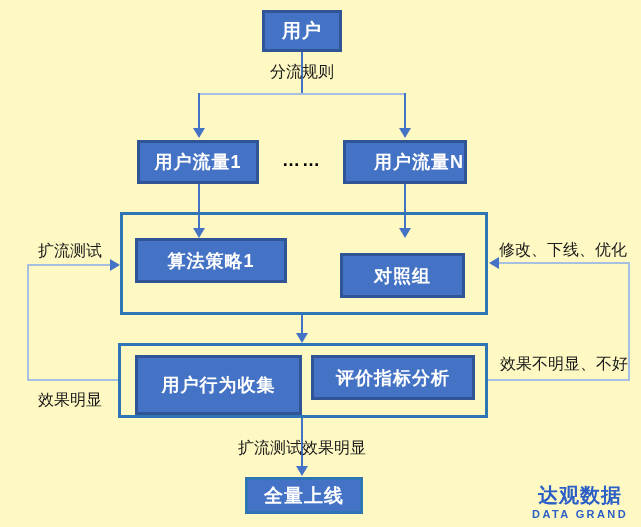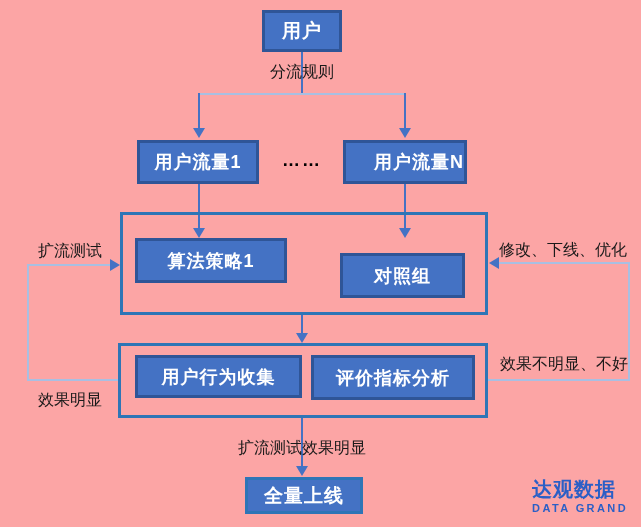--- a/index.html
+++ b/index.html
@@ -1,17 +1,17 @@
 <!DOCTYPE html>
 <html style="--node-fill: #4472C4; --node-border: #2F5597; --container-border: #2E75B6; --connector: #4472C4; --connector-light: #A9BFE2; --node-text: #FFFFFF; --label-text: #1A1A1A; --logo-color: #2B5FC6;"><head>
 <meta charset="utf-8">
 <style>
   html,body{margin:0;padding:0;background:#fff;}
   body{font-family:"Liberation Sans","DejaVu Sans",sans-serif;}
-  .canvas{position:relative;width:641px;height:527px;background:#fca5a5;overflow:hidden;}
+  .canvas{position:relative;width:641px;height:527px;background:#fef9c3;overflow:hidden;}
 
   
   .node{
     position:absolute;box-sizing:border-box;
     background:var(--node-fill,#4472C4);
     border:3px solid var(--node-border,#2F5597);
     color:var(--node-text,#fff);
     display:flex;align-items:center;justify-content:center;
     font-weight:bold;font-size:18px;letter-spacing:1px;
   }
@@ -37,21 +37,21 @@
   .lbl{
     position:absolute;color:var(--label-text,#1a1a1a);
     font-size:16px;line-height:20px;text-align:center;white-space:nowrap;
   }
   .dots{
     position:absolute;color:#000;font-weight:bold;font-size:18px;
     letter-spacing:2px;display:flex;align-items:center;justify-content:center;
   }
 
   
-  .logo{position:absolute;right:13px;bottom:13px;color:var(--logo-color,#2B5FC6);}
+  .logo{position:absolute;right:13px;bottom:7px;text-align:center;color:var(--logo-color,#2B5FC6);}
   .logo .t{font-size:20px;font-weight:bold;letter-spacing:1px;line-height:20px;}
   .logo .s{font-size:11px;font-weight:bold;letter-spacing:2.4px;margin-top:3px;}
 </style>
 </head>
 <body>
 
 <div class="canvas">
 
   <div class="node" style="left:262px;top:10px;width:80px;height:42px;font-size:19px;">用户</div>
 
@@ -74,21 +74,21 @@
   <div class="arr down" style="left:399px;top:228px;"></div>
 
   <div class="group" style="left:120px;top:212px;width:368px;height:103px;"></div>
   <div class="node" style="left:135px;top:238px;width:152px;height:45px;">算法策略1</div>
   <div class="node" style="left:340px;top:238px;width:125px;height:45px;margin-top:15px;">对照组</div>
 
   <div class="line" style="left:301px;top:315px;width:2px;height:18px;"></div>
   <div class="arr down" style="left:296px;top:333px;"></div>
 
   <div class="group" style="left:118px;top:343px;width:370px;height:75px;"></div>
-  <div class="node" style="left:135px;top:355px;width:167px;height:43px;">用户行为收集</div>
+  <div class="node" style="left:135px;top:355px;width:167px;height:60px;">用户行为收集</div>
   <div class="node" style="left:311px;top:355px;width:164px;height:45px;">评价指标分析</div>
 
   <div class="line light" style="left:27px;top:379px;width:91px;height:2px;"></div>
   <div class="line light" style="left:27px;top:264px;width:2px;height:117px;"></div>
   <div class="line light" style="left:27px;top:264px;width:84px;height:2px;"></div>
   <div class="arr right" style="left:110px;top:259px;"></div>
   <div class="lbl" style="left:25px;top:241px;width:90px;">扩流测试</div>
   <div class="lbl" style="left:25px;top:354px;width:90px;margin-top:36px;">效果明显</div>
 
   <div class="line light" style="left:488px;top:379px;width:142px;height:2px;"></div>

